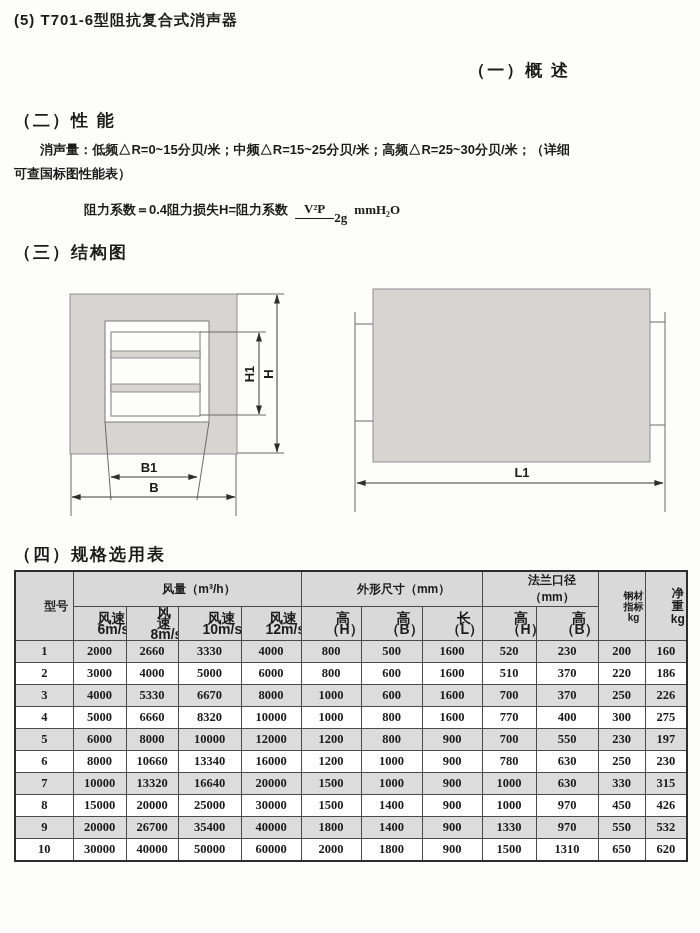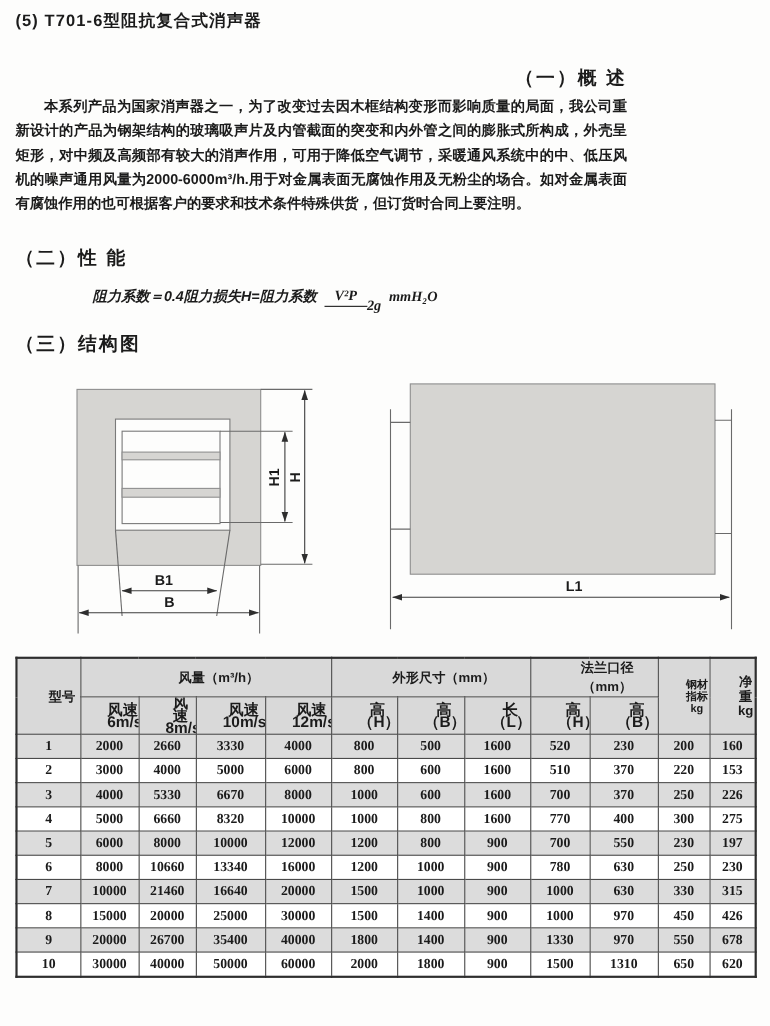--- a/index.html
+++ b/index.html
@@ -39,21 +39,20 @@
   .para.overview-body { margin-top: 4px; }
   .para.perf-body { margin-top: 6px; line-height: 24px; }
 
   .formula {
     margin: 2px 0 0 70px;
     height: 44px;
     display: flex;
     align-items: center;
     font-size: 13px;
     font-weight: bold;
-    font-style: italic;
   }
   .frac {
     display: inline-flex;
     flex-direction: row;
     align-items: center;
     margin: 0 7px;
     font-family: "Liberation Serif", serif;
     line-height: 15px;
   }
   .frac .num { padding: 0 9px 2px 9px; border-bottom: 1.5px solid #1b1b1b; }
@@ -108,23 +107,23 @@
   table.specs tbody tr:nth-child(odd) td { background: #dcdcdc; }
 </style>
 </head>
 <body>
 
 <div class="page">
 
   <div class="doc-title">(5) T701-6型阻抗复合式消声器</div>
 
   <div class="sec-heading h-overview">（一）概 述</div>
-  <p class="para overview-body">本系列产品为国家消声器之一，为了改变过去因木框结构变形而影响质量的局面，我公司重新设计的产品为钢架结构的玻璃吸声片及内管截面的突变和内外管之间的膨胀式所构成，外壳呈矩形，对中频及高频部有较大的消声作用，可用于降低空气调节，采暖通风系统中的中、低压风机的噪声通用风量为2000-6000m³/h.用于对金属表面无腐蚀作用及无粉尘的场合。如对金属表面有腐蚀作用的也可根据客户的要求和技术条件特殊供货，但订货时合同上要注明。</p>
 
   <div class="sec-heading h-perf">（二）性 能</div>
+  <p class="para perf-body">消声量：低频△R=0~15分贝/米；中频△R=15~25分贝/米；高频△R=25~30分贝/米；（详细可查国标图性能表）</p>
 
   <div class="formula">
     <span>阻力系数＝0.4阻力损失H=阻力系数</span>
     <span class="frac">
       <span class="num">V²P</span>
       <span class="den">2g</span>
     </span>
     <span class="unit">mmH₂O</span>
   </div>
 
@@ -174,20 +173,21 @@
         <line class="thin" x1="341" y1="149" x2="359" y2="149"></line>
         <line class="thin" x1="636" y1="50" x2="651" y2="50"></line>
         <line class="thin" x1="636" y1="153" x2="651" y2="153"></line>
 
         <line class="dim" x1="343" y1="211" x2="649" y2="211" marker-start="url(#ar)" marker-end="url(#ar)"></line>
         <text x="508" y="205" text-anchor="middle">L1</text>
       </g>
     </svg>
   </div>
 
+  <div class="sec-heading h-specs">（四）规格选用表</div>
 
   <table class="specs">
     <colgroup>
       <col style="width:58px">
         <col style="width:53px">
         <col style="width:52px">
         <col style="width:63px">
       <col style="width:60px">
         <col style="width:60px">
         <col style="width:61px">
@@ -245,21 +245,21 @@
           <td>3000</td>
           <td>4000</td>
           <td>5000</td>
           <td>6000</td>
           <td>800</td>
           <td>600</td>
           <td>1600</td>
           <td>510</td>
           <td>370</td>
           <td>220</td>
-          <td>153</td>
+          <td>186</td>
         </tr>
         <tr>
           <td>3</td>
           <td>4000</td>
           <td>5330</td>
           <td>6670</td>
           <td>8000</td>
           <td>1000</td>
           <td>600</td>
           <td>1600</td>
@@ -306,21 +306,21 @@
           <td>1000</td>
           <td>900</td>
           <td>780</td>
           <td>630</td>
           <td>250</td>
           <td>230</td>
         </tr>
         <tr>
           <td>7</td>
           <td>10000</td>
-          <td>21460</td>
+          <td>13320</td>
           <td>16640</td>
           <td>20000</td>
           <td>1500</td>
           <td>1000</td>
           <td>900</td>
           <td>1000</td>
           <td>630</td>
           <td>330</td>
           <td>315</td>
         </tr>
@@ -343,21 +343,21 @@
           <td>20000</td>
           <td>26700</td>
           <td>35400</td>
           <td>40000</td>
           <td>1800</td>
           <td>1400</td>
           <td>900</td>
           <td>1330</td>
           <td>970</td>
           <td>550</td>
-          <td>678</td>
+          <td>532</td>
         </tr>
         <tr>
           <td>10</td>
           <td>30000</td>
           <td>40000</td>
           <td>50000</td>
           <td>60000</td>
           <td>2000</td>
           <td>1800</td>
           <td>900</td>

